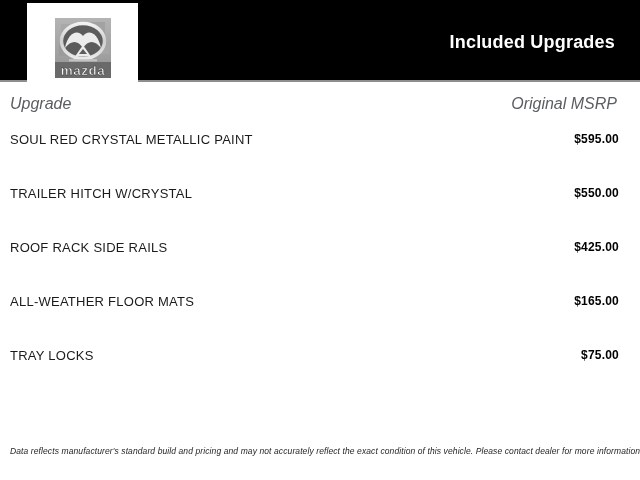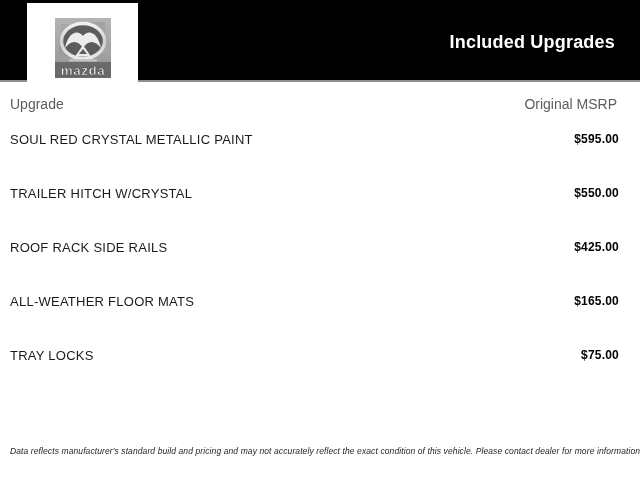--- a/index.html
+++ b/index.html
@@ -27,21 +27,21 @@
   .header-title {
     position:absolute; top:1px; right:25px; height:94px;
     line-height:82px;
     color:#ffffff; font-size:18px; font-weight:700;
     letter-spacing:0.2px;
   }
   
   .col-headers {
     position:absolute; top:96px; left:10px; right:23px;
     display:flex; justify-content:space-between; align-items:center;
-    font-size:14px; color:#5a5e61; line-height:16px;
+    font-size:16px; color:#5a5e61; line-height:16px;font-style:italic;
   }
   
   .rows {
     position:absolute; top:112px; left:10px; right:21px;
   }
   .row {
     height:54px;
     display:flex; justify-content:space-between; align-items:center;
   }
   .row .name {

